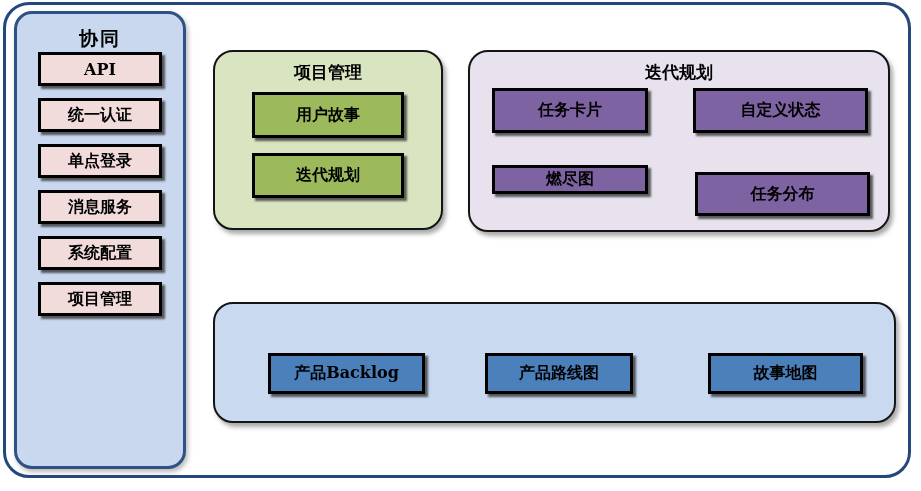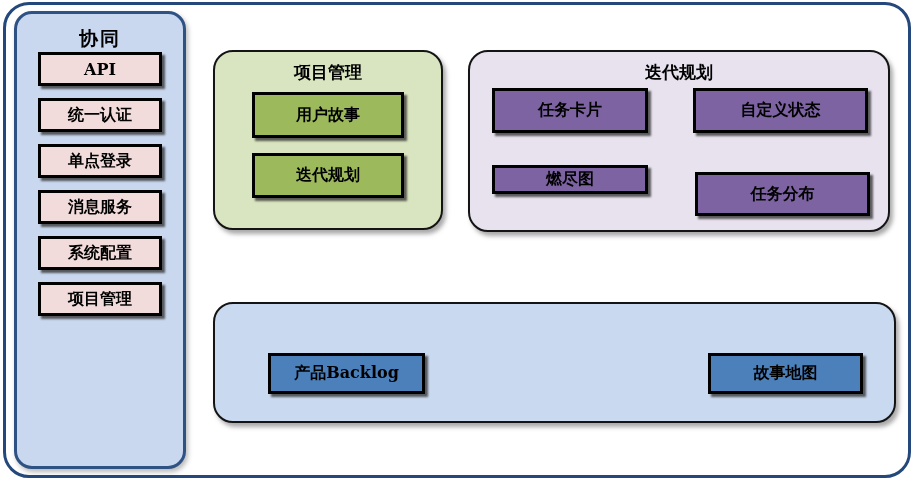--- a/index.html
+++ b/index.html
@@ -75,15 +75,16 @@
   <section class="group g-taskboard">
     <div class="group-title">迭代规划</div>
     <div class="box purple b-task-card">任务卡片</div>
     <div class="box purple b-custom-status">自定义状态</div>
     <div class="box purple b-burndown">燃尽图</div>
     <div class="box purple b-task-dist">任务分布</div>
   </section>
 
   <section class="group g-agile">
     <div class="box blue b-backlog">产品Backlog</div>
+    <div class="box blue b-roadmap">产品路线图</div>
     <div class="box blue b-storymap">故事地图</div>
   </section>
 </div>
 
 </body></html>

